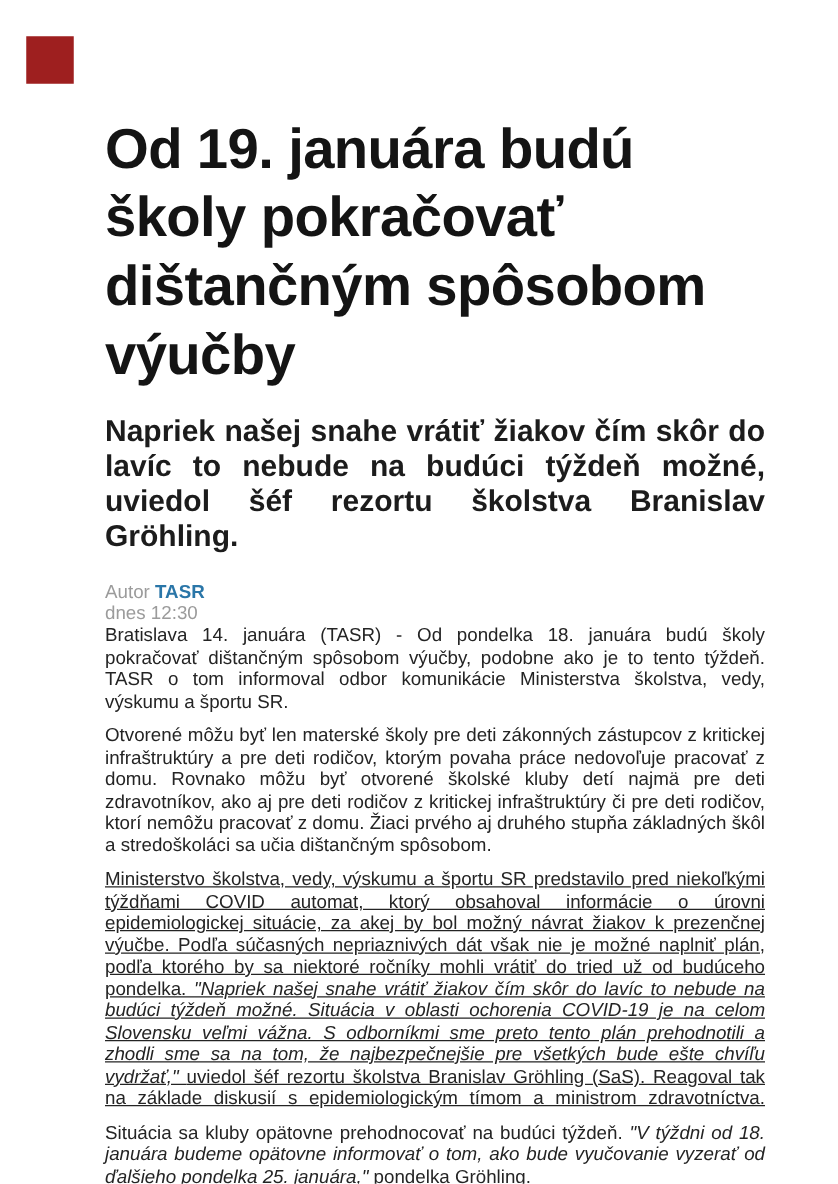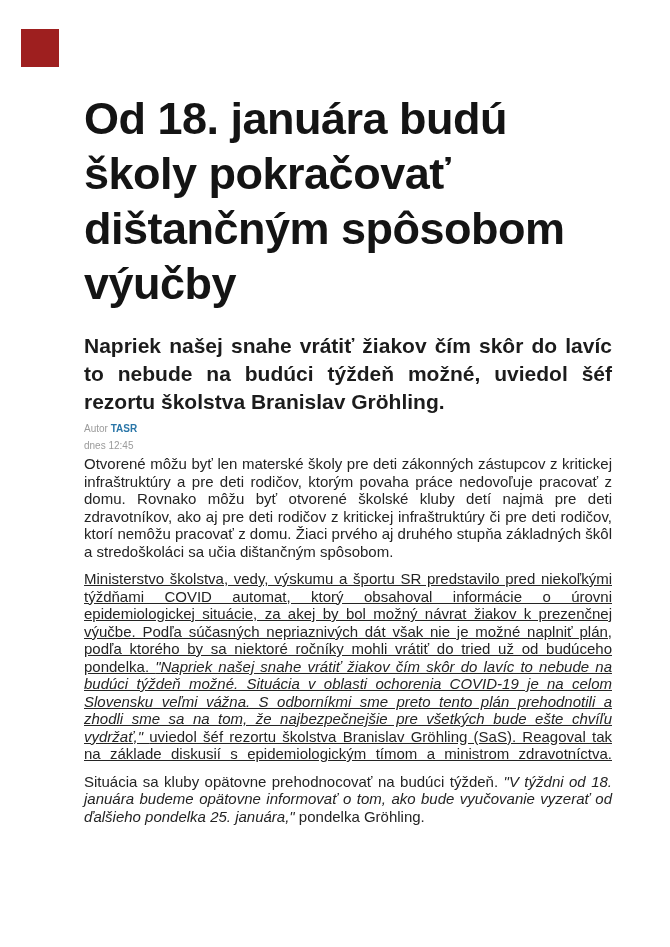--- a/index.html
+++ b/index.html
@@ -24,29 +24,29 @@
   h1.headline {
     margin: 91px 0 0 0;
     font-size: 45px;
     line-height: 55px;
     font-weight: bold;
     letter-spacing: -0.5px;
     color: #141414;
   }
   p.subhead {
     margin: 21px 0 0 0;
-    font-size: 21px;
+    font-size: 24px;
     line-height: 28px;
     font-weight: bold;
     text-align: justify;
     color: #1c1c1c;
   }
   .byline {
-    margin-top: 4px;
-    font-size: 10px;
+    margin-top: 21px;
+    font-size: 15px;
     line-height: 17px;
     color: #9b9b9b;
   }
   .byline a.author {
     font-weight: bold;
     text-decoration: none;
   }
   .article-body { margin-top: 1px; }
   .article-body p {
     margin: 10px 0 0 0;
@@ -58,28 +58,29 @@
   .article-body p:first-child { margin-top: 0; }
   .article-body p.justify-last { text-align-last: justify; text-decoration: underline; }
   .article-body span.italic { font-style: italic; }
 </style>
 </head>
 <body>
 
 <div class="page">
   <div class="logo" style="background: rgb(158, 31, 31);"></div>
   <div class="content">
-    <h1 class="headline">Od 18. januára budú školy pokračovať dištančným spôsobom výučby</h1>
+    <h1 class="headline">Od 19. januára budú školy pokračovať dištančným spôsobom výučby</h1>
     <p class="subhead">Napriek našej snahe vrátiť žiakov čím skôr do lavíc to nebude na budúci týždeň možné, uviedol šéf rezortu školstva Branislav Gröhling.</p>
     <div class="byline">
       <div>
         <span>Autor</span>
         <a href="#" class="author" style="color: rgb(42, 118, 168);">TASR</a>
       </div>
-      <div>dnes 12:45</div>
+      <div>dnes 12:30</div>
     </div>
     <div class="article-body">
+        <p><span>Bratislava 14. januára (TASR) - Od pondelka 18. januára budú školy pokračovať dištančným spôsobom výučby, podobne ako je to tento týždeň. TASR o tom informoval odbor komunikácie Ministerstva školstva, vedy, výskumu a športu SR.</span></p>
         <p><span>Otvorené môžu byť len materské školy pre deti zákonných zástupcov z kritickej infraštruktúry a pre deti rodičov, ktorým povaha práce nedovoľuje pracovať z domu. Rovnako môžu byť otvorené školské kluby detí najmä pre deti zdravotníkov, ako aj pre deti rodičov z kritickej infraštruktúry či pre deti rodičov, ktorí nemôžu pracovať z domu. Žiaci prvého aj druhého stupňa základných škôl a stredoškoláci sa učia dištančným spôsobom.</span></p>
         <p class="justify-last"><span>Ministerstvo školstva, vedy, výskumu a športu SR predstavilo pred niekoľkými týždňami COVID automat, ktorý obsahoval informácie o úrovni epidemiologickej situácie, za akej by bol možný návrat žiakov k prezenčnej výučbe. Podľa súčasných nepriaznivých dát však nie je možné naplniť plán, podľa ktorého by sa niektoré ročníky mohli vrátiť do tried už od budúceho pondelka. </span><span class="italic">"Napriek našej snahe vrátiť žiakov čím skôr do lavíc to nebude na budúci týždeň možné. Situácia v oblasti ochorenia COVID-19 je na celom Slovensku veľmi vážna. S odborníkmi sme preto tento plán prehodnotili a zhodli sme sa na tom, že najbezpečnejšie pre všetkých bude ešte chvíľu vydržať," </span><span>uviedol šéf rezortu školstva Branislav Gröhling (SaS). Reagoval tak na základe diskusií s epidemiologickým tímom a ministrom zdravotníctva.</span></p>
         <p><span>Situácia sa kluby opätovne prehodnocovať na budúci týždeň. </span><span class="italic">"V týždni od 18. januára budeme opätovne informovať o tom, ako bude vyučovanie vyzerať od ďalšieho pondelka 25. januára," </span><span>pondelka Gröhling.</span></p>
       </div>
   </div>
 </div>
 
 </body></html>

